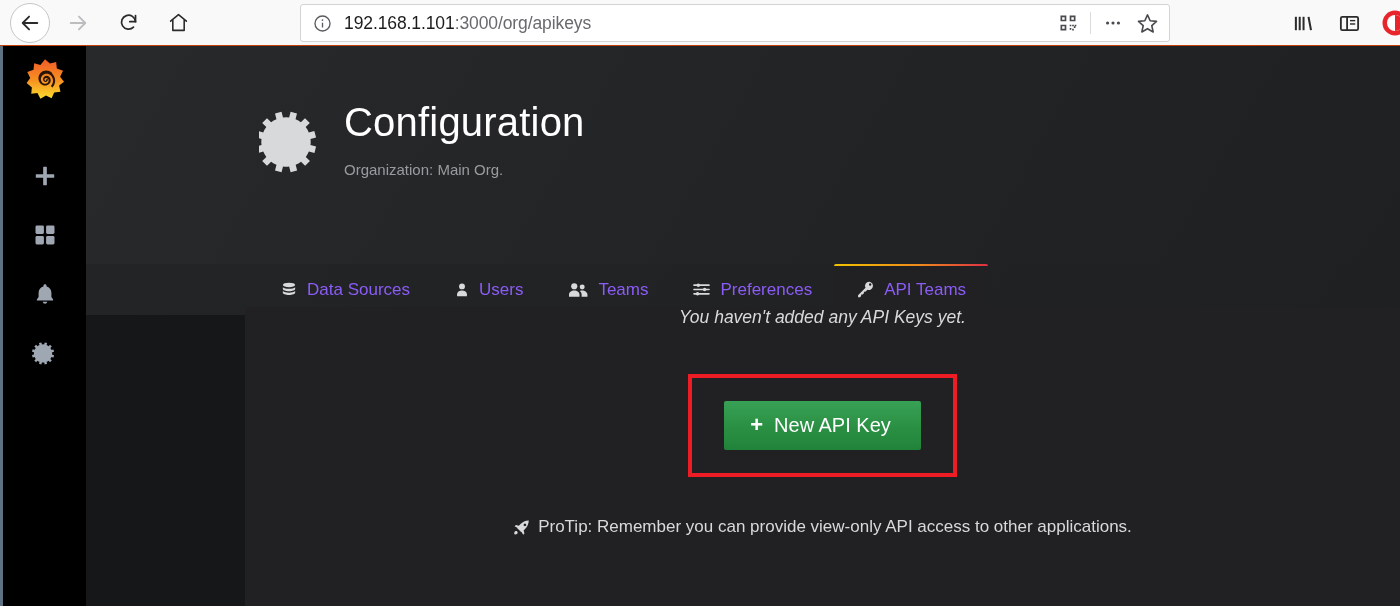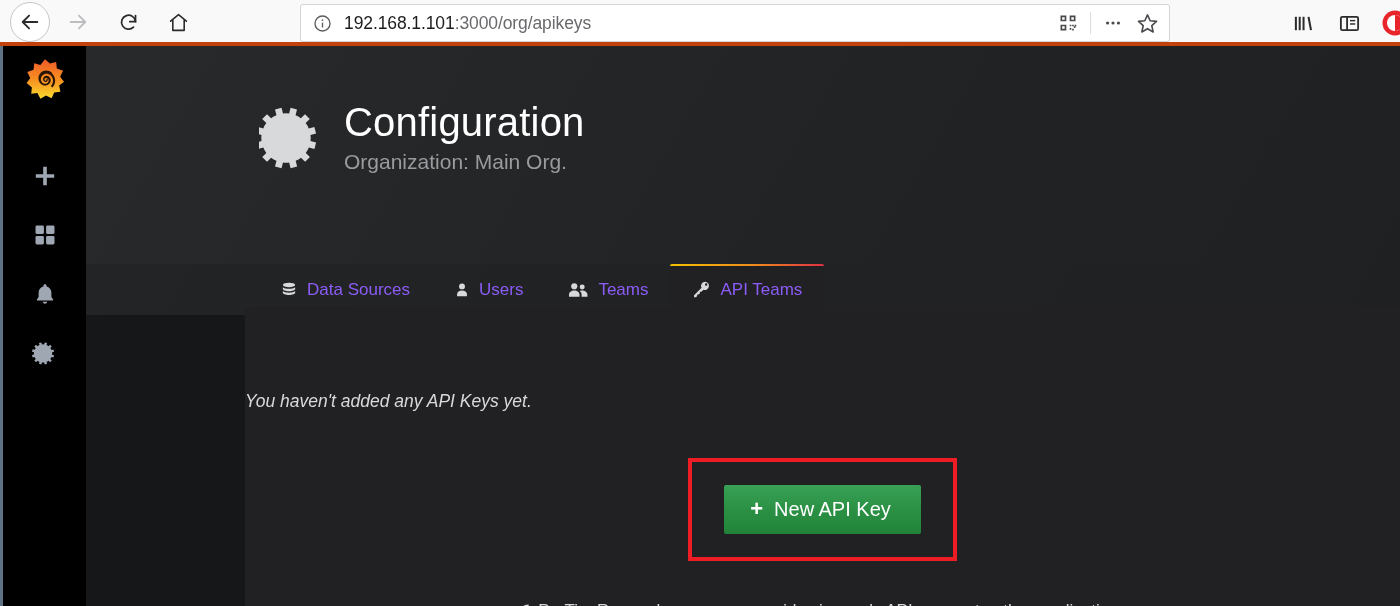--- a/index.html
+++ b/index.html
@@ -8,22 +8,22 @@
     background: #161719;
     font-family: "Liberation Sans", sans-serif;
     overflow: hidden;
   }
 
   
   .browser-bar {
     position: absolute; top: 0; left: 0;
     width: 1400px; height: 46px;
     background: #f9f9fa;
-    border-bottom: 4px solid #c2410c;
-    display: flex; align-items: flex-end;
+    border-bottom: 1px solid #c2410c;
+    display: flex; align-items: center;
   }
   .nav-btns { display: flex; align-items: center; padding-left: 10px; gap: 6px; }
   .nav-btn {
     width: 44px; height: 36px;
     display: flex; align-items: center; justify-content: center;
     color: #2b2b2b;
   }
   .nav-btn.back {
     border: 1px solid #c6c6c8; border-radius: 50%;
     width: 40px; height: 40px; background: #fff;
@@ -103,21 +103,21 @@
     background: linear-gradient(120deg, #28292b 0%, #222325 60%, #1f2022 100%);
   }
   .header-inner { display: flex; align-items: center; padding: 58px 0 0 172px; }
   .header-icon { width: 66px; height: 66px; color: #d8d9da; display:flex; align-items:center; justify-content:center; }
   .header-text { margin-left: 20px; }
   .page-title {
     font-size: 40px; color: #ffffff; font-weight: 400;
     line-height: 36px; letter-spacing: 0.2px;
   }
   .page-sub {
-    font-size: 21px; color: #9a9b9e; margin-top: 12px; line-height: 20px;
+    font-size: 15px; color: #9a9b9e; margin-top: 20px; line-height: 20px;
   }
 
   
   .tabbar {
     position: absolute; top: 218px; left: 86px;
     width: 1314px; height: 51px;
     display: flex; align-items: flex-end;
     padding-left: 172px;
     background: transparent;
   }
@@ -148,24 +148,24 @@
   }
 
   
   .content-panel {
     position: absolute; top: 261px; left: 245px;
     width: 1155px; height: 321px;
     background: #212124;
     border-radius: 3px;
   }
   .empty-msg {
+    text-align: center;
     color: #d8d9da;
     font-style: italic;
     font-size: 17.5px;
-    margin-top: 84px;
   }
   .btn-wrap { display: flex; justify-content: center; margin-top: 46px; }
   .redbox {
     border: 4px solid #ee1c25;
     padding: 23px 32px;
     background: transparent;
   }
   .new-key-btn {
     background: linear-gradient(180deg, #37a155 0%, #2a8f43 55%, #21833a 100%);
     color: #ffffff;
@@ -369,20 +369,33 @@
           <circle cx="9" cy="7" r="4.1"></circle>
           <circle cx="19.6" cy="8.1" r="3.3"></circle>
           <path d="M9 12.6c-3.9 0-7 2.4-7 5.3v3.2h14v-3.2c0-2.9-3.1-5.3-7-5.3z"></path>
           <path d="M19.6 12.6c-1.2 0-2.3.22-3.2.6 1.5 1.2 2.4 2.9 2.4 4.7v3.2h7.8v-3.1c0-2.6-3.1-5.4-7-5.4z"></path>
         </svg>
       </span>
       <span>Teams</span>
     </div>
 
 
+    <div class="tab">
+      <span class="tico">
+        <svg width="19" height="19" viewBox="0 0 24 24" fill="none" stroke="currentColor" stroke-width="2" stroke-linecap="round">
+          <line x1="2.5" y1="6.5" x2="21.5" y2="6.5"></line>
+          <line x1="2.5" y1="12" x2="21.5" y2="12"></line>
+          <line x1="2.5" y1="17.5" x2="21.5" y2="17.5"></line>
+          <circle cx="8" cy="6.5" r="2.2" fill="currentColor" stroke="none"></circle>
+          <circle cx="16" cy="12" r="2.2" fill="currentColor" stroke="none"></circle>
+          <circle cx="7" cy="17.5" r="2.2" fill="currentColor" stroke="none"></circle>
+        </svg>
+      </span>
+      <span>Preferences</span>
+    </div>
 
     <div class="tab active">
       <span class="tico">
         <svg width="19" height="19" viewBox="0 0 24 24" fill="currentColor">
           <path d="M16.6 2.2a5.2 5.2 0 0 0-4.55 7.73L2.6 19.4v2.4h2.4l1.5-1.5v-1.9h1.9l1.6-1.6v-1.9h1.9l2.6-2.6A5.2 5.2 0 1 0 16.6 2.2zm1.3 5.1a1.55 1.55 0 1 1 0-3.1 1.55 1.55 0 0 1 0 3.1z"></path>
         </svg>
       </span>
       <span>API Teams</span>
     </div>
   </div>

